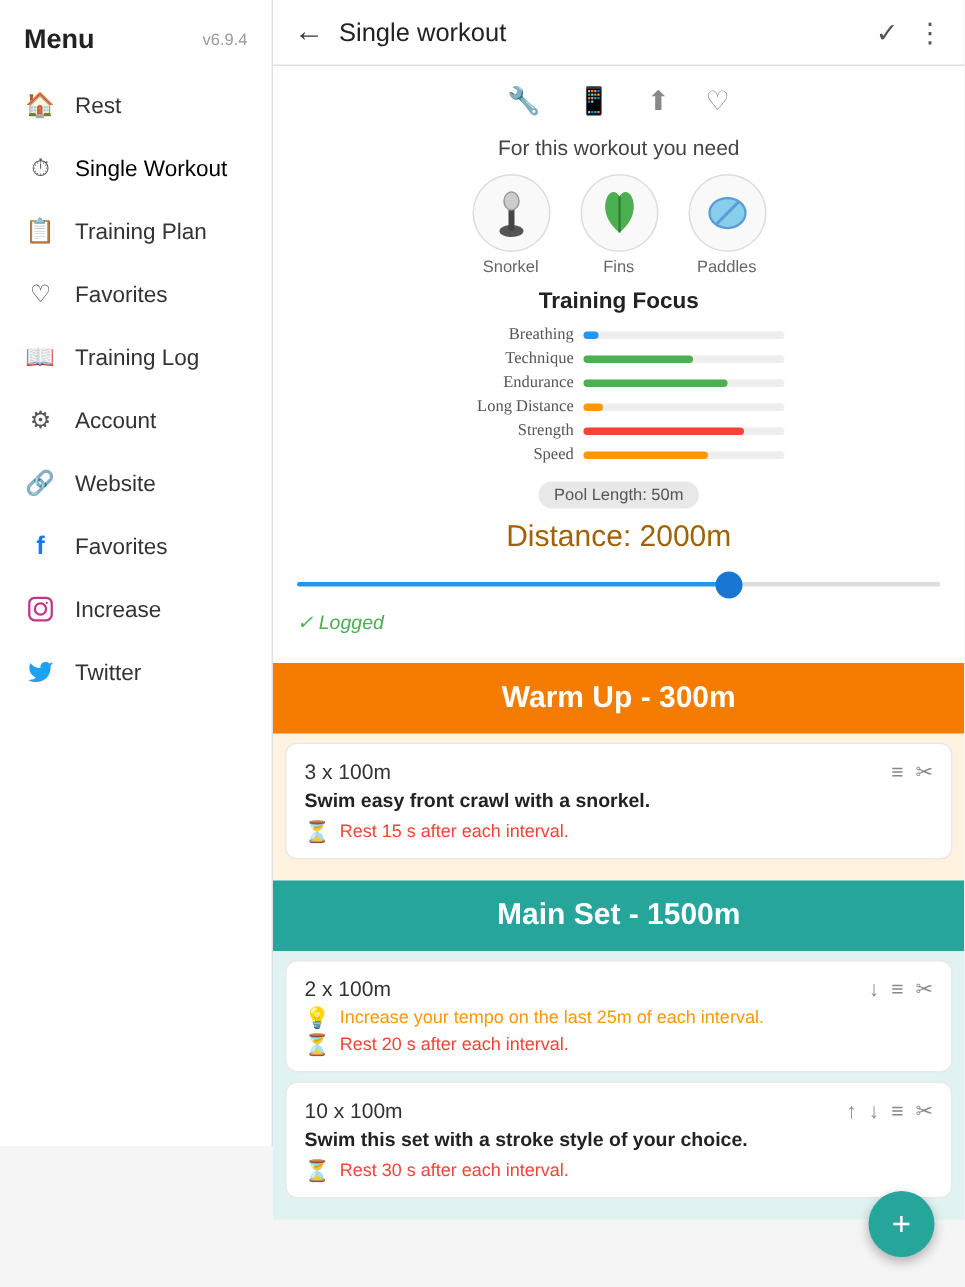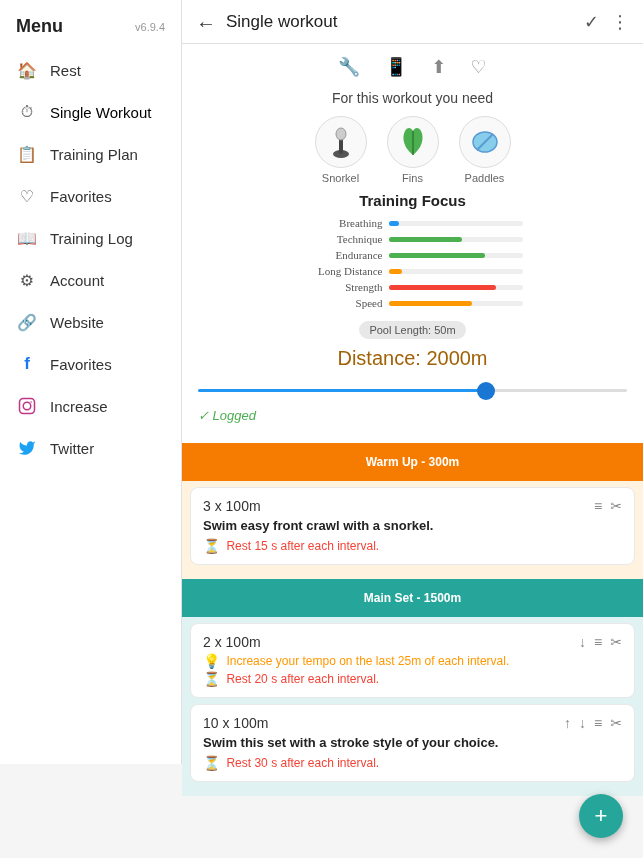--- a/index.html
+++ b/index.html
@@ -245,21 +245,21 @@
       font-size: 13px;
       color: #4CAF50;
       margin-bottom: 4px;
       font-style: italic;
     }
     .logged-text::before { content: '✓ '; }
 
     
     .section-header {
       padding: 12px 4px;
-      font-size: 12px;
+      font-size: 20px;
       font-weight: 600;
       color: #fff;
       text-align: center;
     }
     .section-header.warm-up { background: #F57C00; }
     .section-header.main-set { background: #26A69A; }
 
     
     .exercise-card {
       background: #fff;

